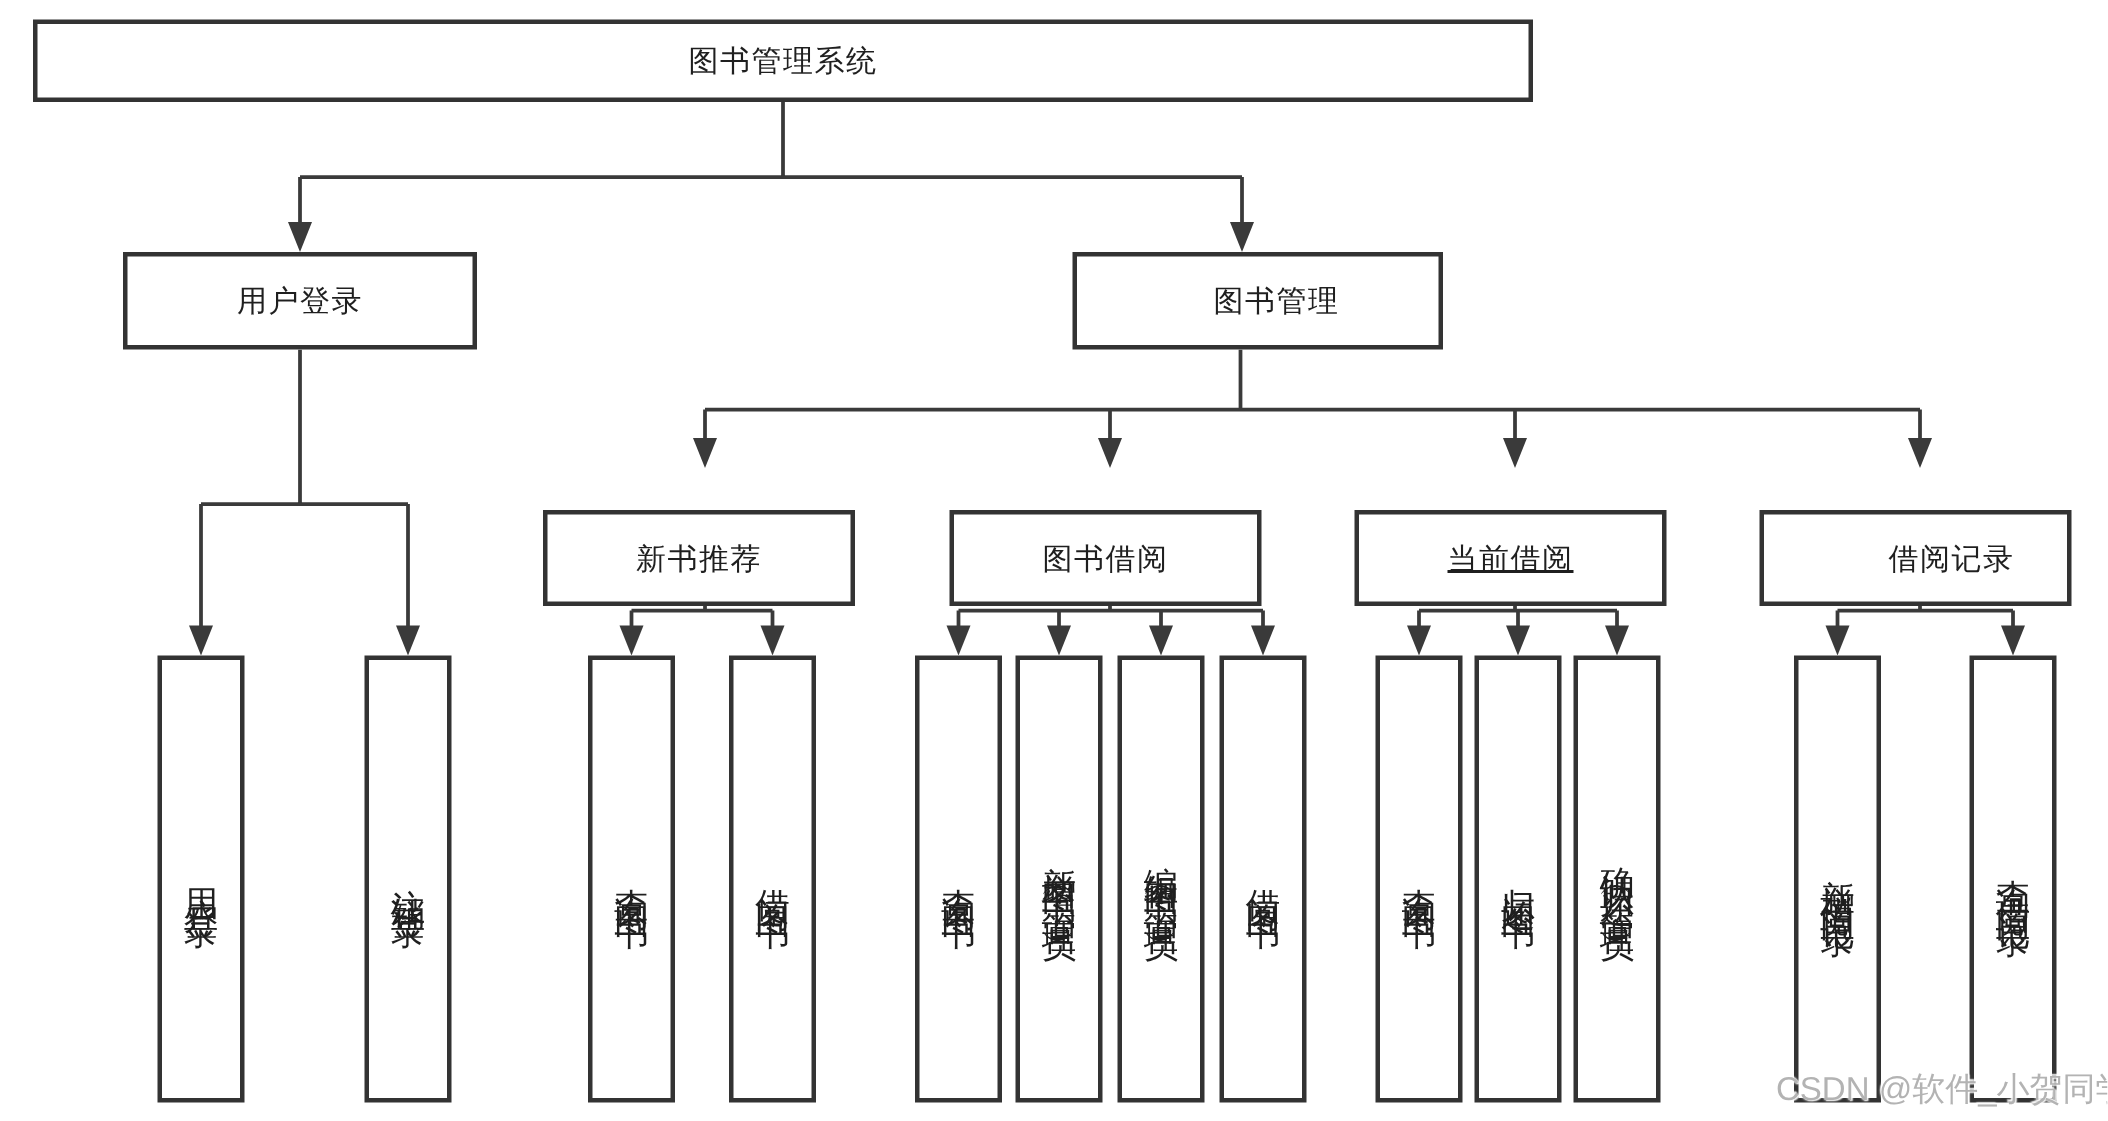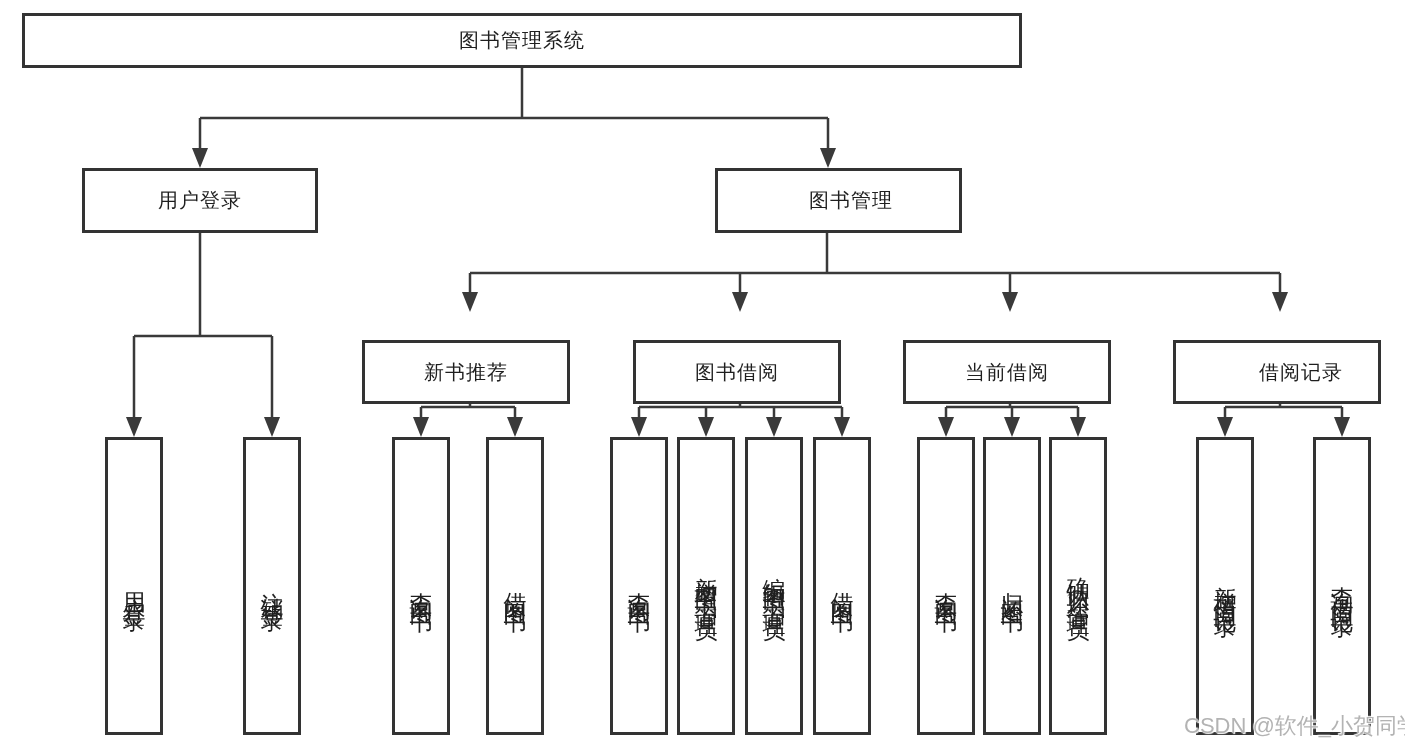--- a/index.html
+++ b/index.html
@@ -101,21 +101,21 @@
     </g>
   </svg>
 
   <div class="box h" style="left:22px;top:13px;width:1000px;height:55px;">图书管理系统</div>
 
   <div class="box h lvl2" style="left:82px;">用户登录</div>
   <div class="box h lvl2" style="left:715px;width:247px;padding-left:25px;">图书管理</div>
 
   <div class="box h lvl3" style="left:362px;">新书推荐</div>
   <div class="box h lvl3" style="left:633px;text-align:center;">图书借阅</div>
-  <div class="box h lvl3" style="left:903px;">当前借阅</div>
+  <div class="box h lvl3" style="left:903px;text-decoration:underline;">当前借阅</div>
   <div class="box h lvl3" style="left:1173px;padding-left:48px;">借阅记录</div>
 
   <div class="box v leaf" style="left:105px;">用户登录</div>
   <div class="box v leaf" style="left:243px;">注销登录</div>
 
   <div class="box v leaf" style="left:392px;">查询图书</div>
   <div class="box v leaf" style="left:486px;">借阅图书</div>
 
   <div class="box v leaf" style="left:610px;">查询图书</div>
   <div class="box v leaf" style="left:677px;">新增图书（管理员）</div>

